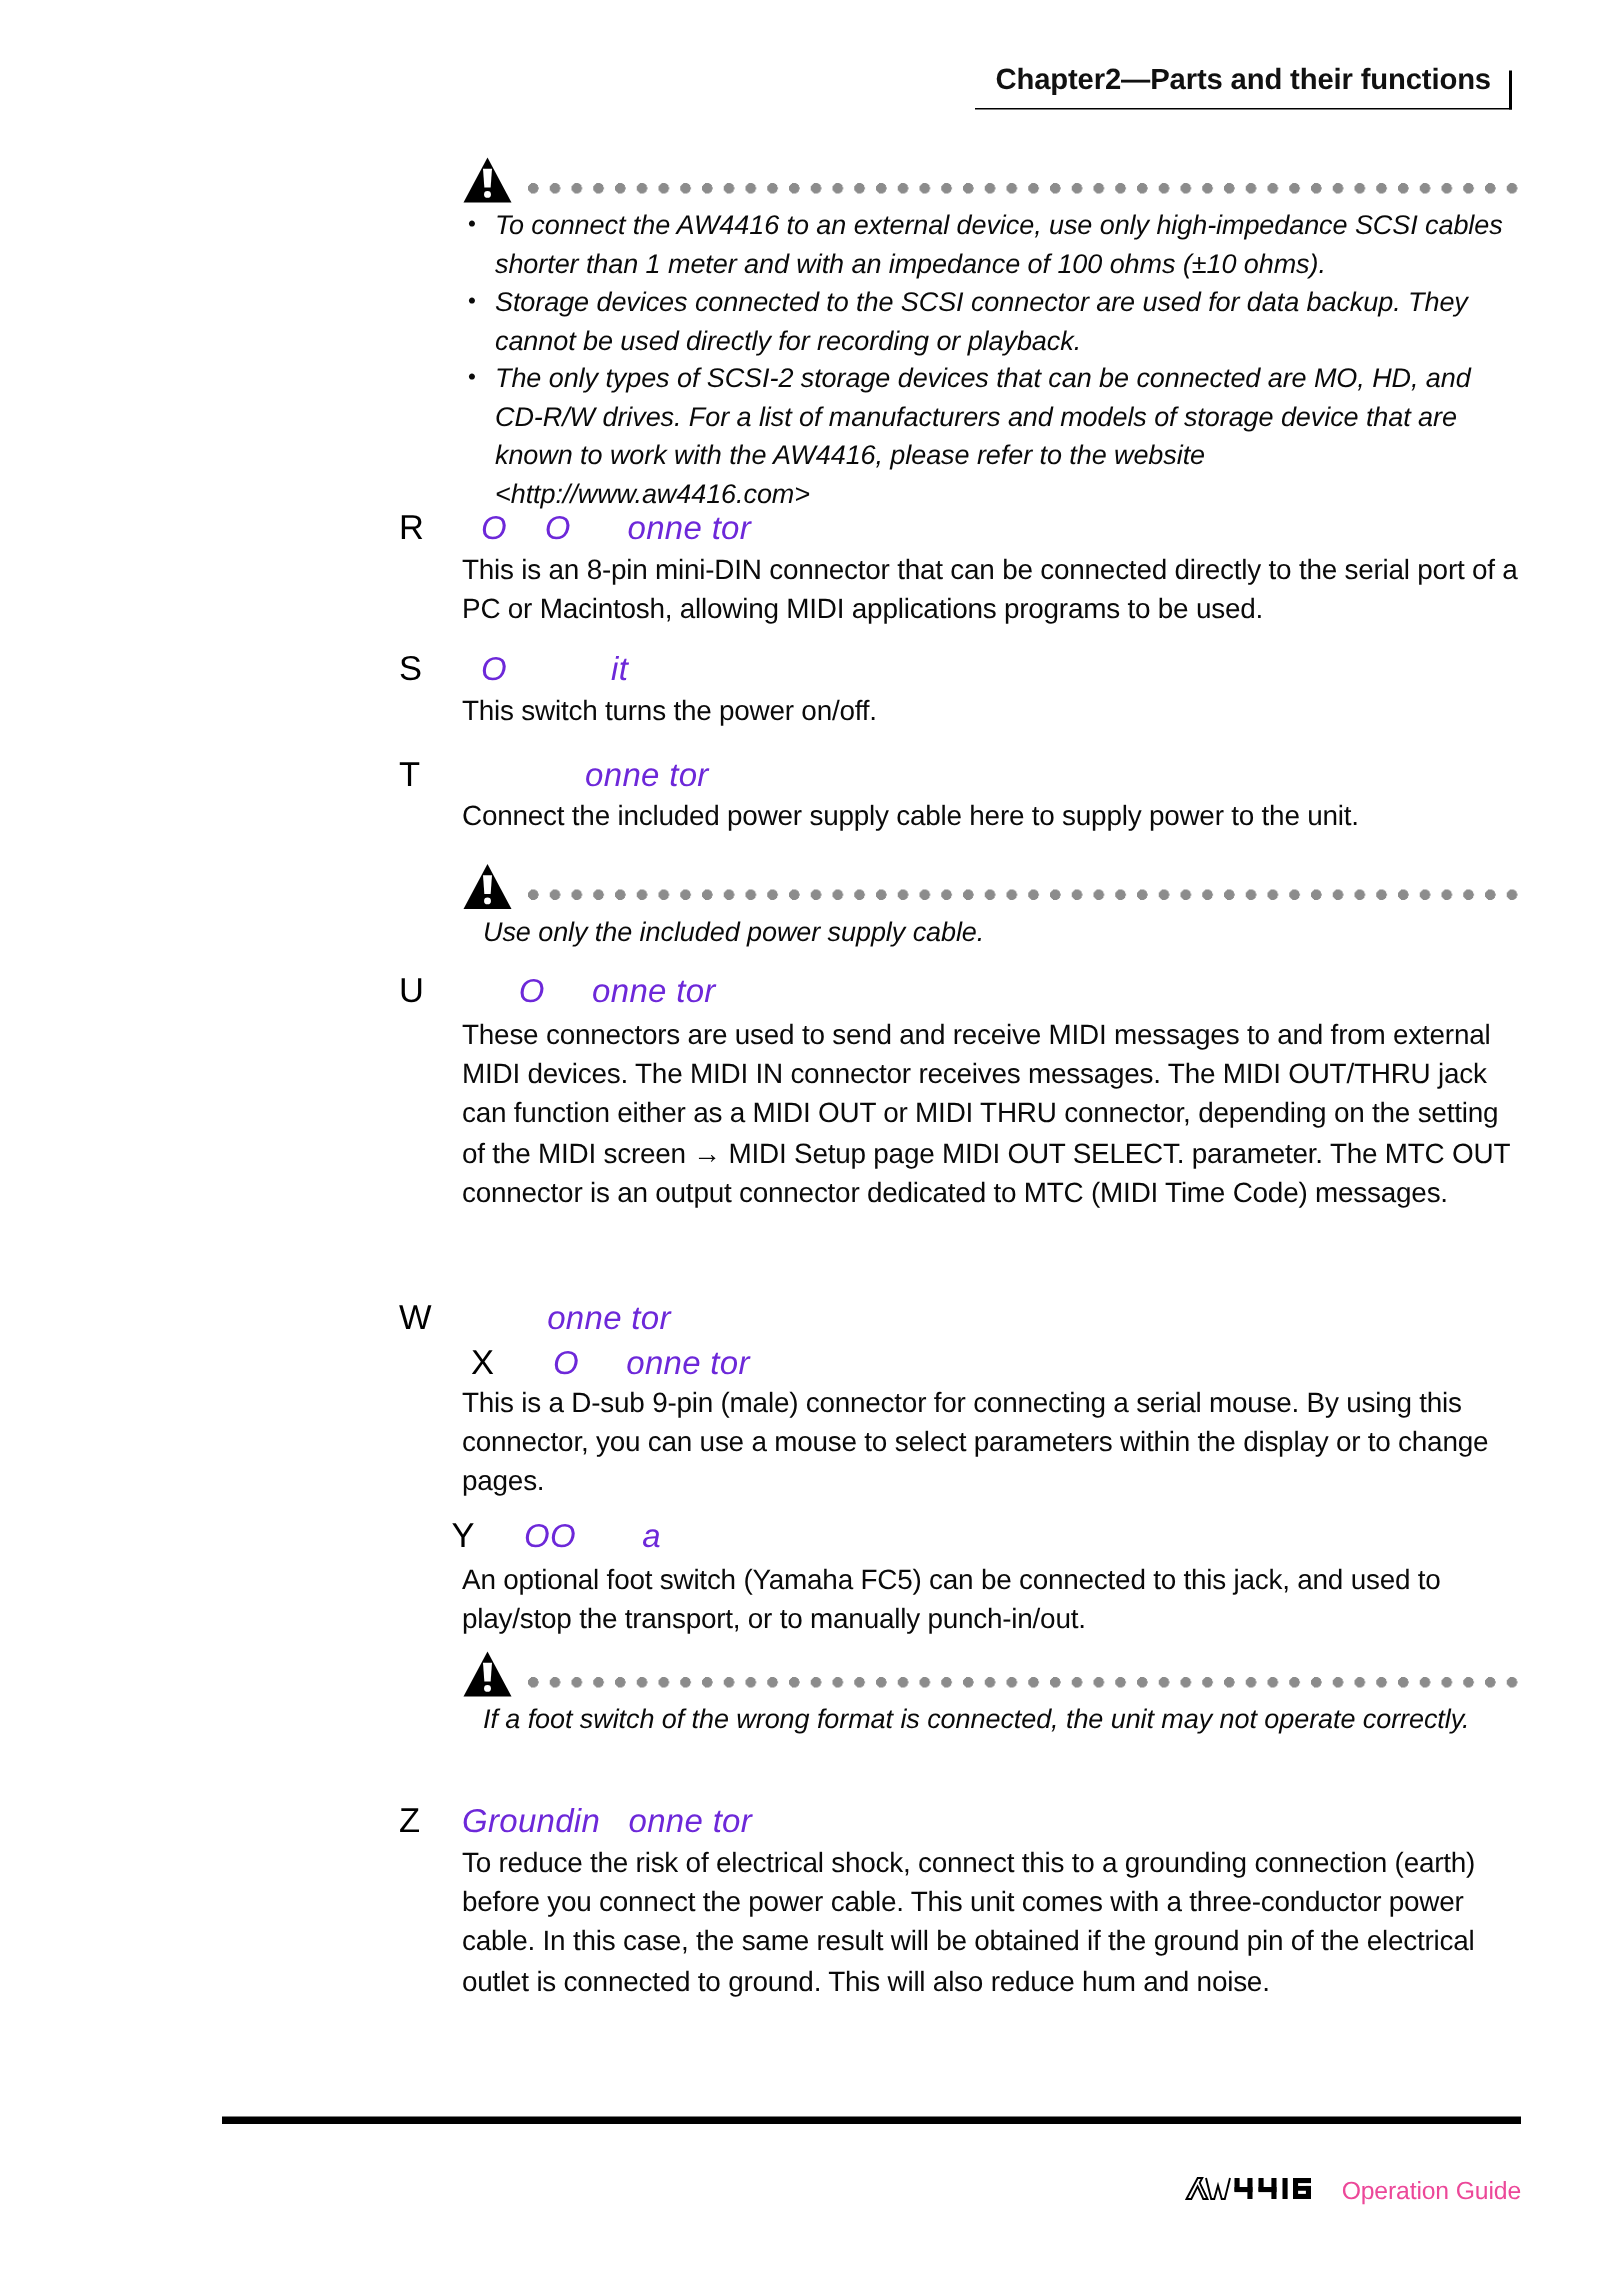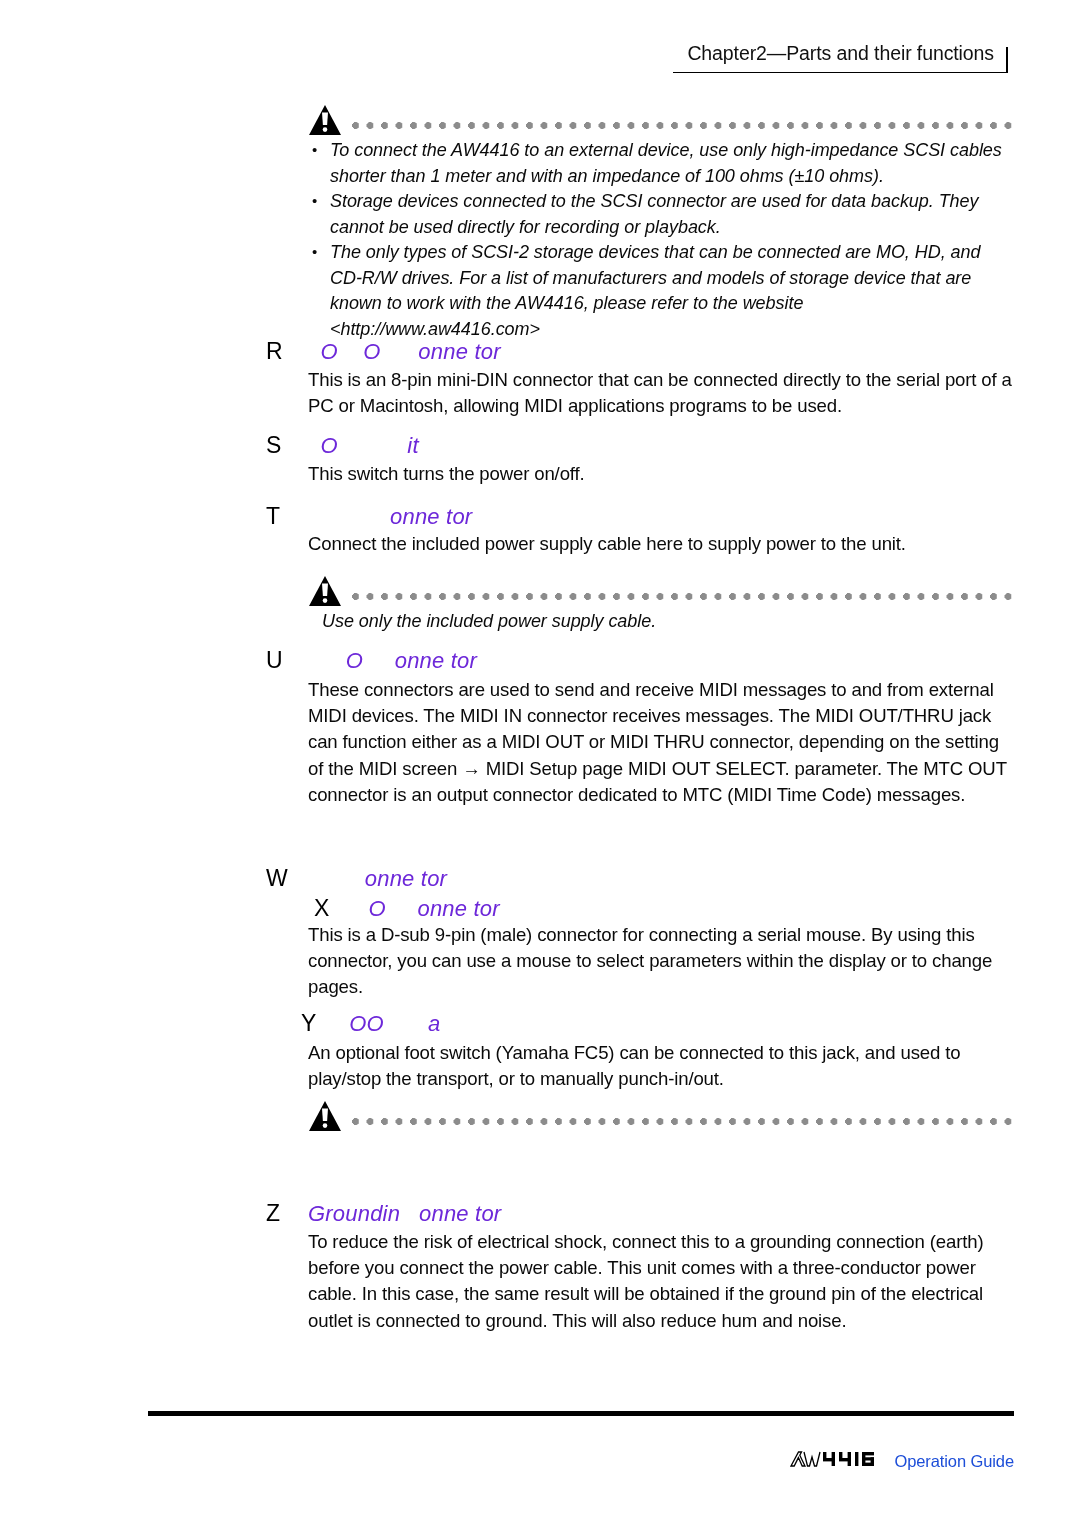--- a/index.html
+++ b/index.html
@@ -8,21 +8,21 @@
     background:#ffffff;
     font-family:"Liberation Sans", sans-serif;
     color:#000000;
     overflow:hidden;
   }
   .page { position:relative; width:1080px; height:1528px; }
 
   
   .header {
     position:absolute; top:42px; right:72px;
-    display:flex; align-items:flex-end;
+    display:flex; align-items:flex-end;font-weight:bold;
   }
   .header-rule-wrap { position:relative; padding:0 14px 8px 14px; }
   .header-title {
     font-size:19.5px; letter-spacing:-0.1px; white-space:nowrap;
     color:#111;
   }
   .header-underline {
     position:absolute; left:0; right:0; bottom:0;
     border-bottom:1.6px solid #000;
   }
@@ -80,21 +80,21 @@
   .footer-rule {
     position:absolute; left:148px; right:66px; top:1411px;
     height:5px; background:#000;
   }
   .footer-line {
     position:absolute; right:66px; top:1449px;
     display:flex; align-items:center; gap:9px;
   }
   .logo { display:block; }
   .footer-text {
-    font-size:16.5px; color:#1d4ed8; letter-spacing:-0.1px;
+    font-size:16.5px; color:#ec4899; letter-spacing:-0.1px;
     font-family:"Liberation Sans", sans-serif;
   }
 </style>
 </head>
 <body>
 
 <div class="page">
 
   <div class="header">
     <div class="header-rule-wrap">
@@ -179,20 +179,21 @@
         <svg width="34" height="32" viewBox="0 0 34 32">
           <path d="M17 1 L33 31 L1 31 Z" fill="#000"></path>
           <path d="M17 8.5 L20 8.5 L19.1 21 L14.9 21 L14 8.5 Z" fill="#fff"></path>
           <circle cx="17" cy="25.6" r="2.3" fill="#fff"></circle>
         </svg>
       </span>
       <span class="dotline">
           <span class="dots"></span>
         </span>
     </div>
+    <div class="caution-body" style="margin-top:2px; padding-left:14px;">If a foot switch of the wrong format is connected, the unit may not operate correctly.</div>
   </div>
 
   <div class="heading" style="top:1200px;">
     <span class="letter">Z</span><span class="label">Groundin   onne tor</span>
   </div>
   <div class="body-col body-text" style="top:1229px;">To reduce the risk of electrical shock, connect this to a grounding connection (earth) before you connect the power cable. This unit comes with a three-conductor power cable. In this case, the same result will be obtained if the ground pin of the electrical outlet is connected to ground. This will also reduce hum and noise.</div>
 
   <div class="footer-rule"></div>
   <div class="footer-line">
     <span class="logo">

